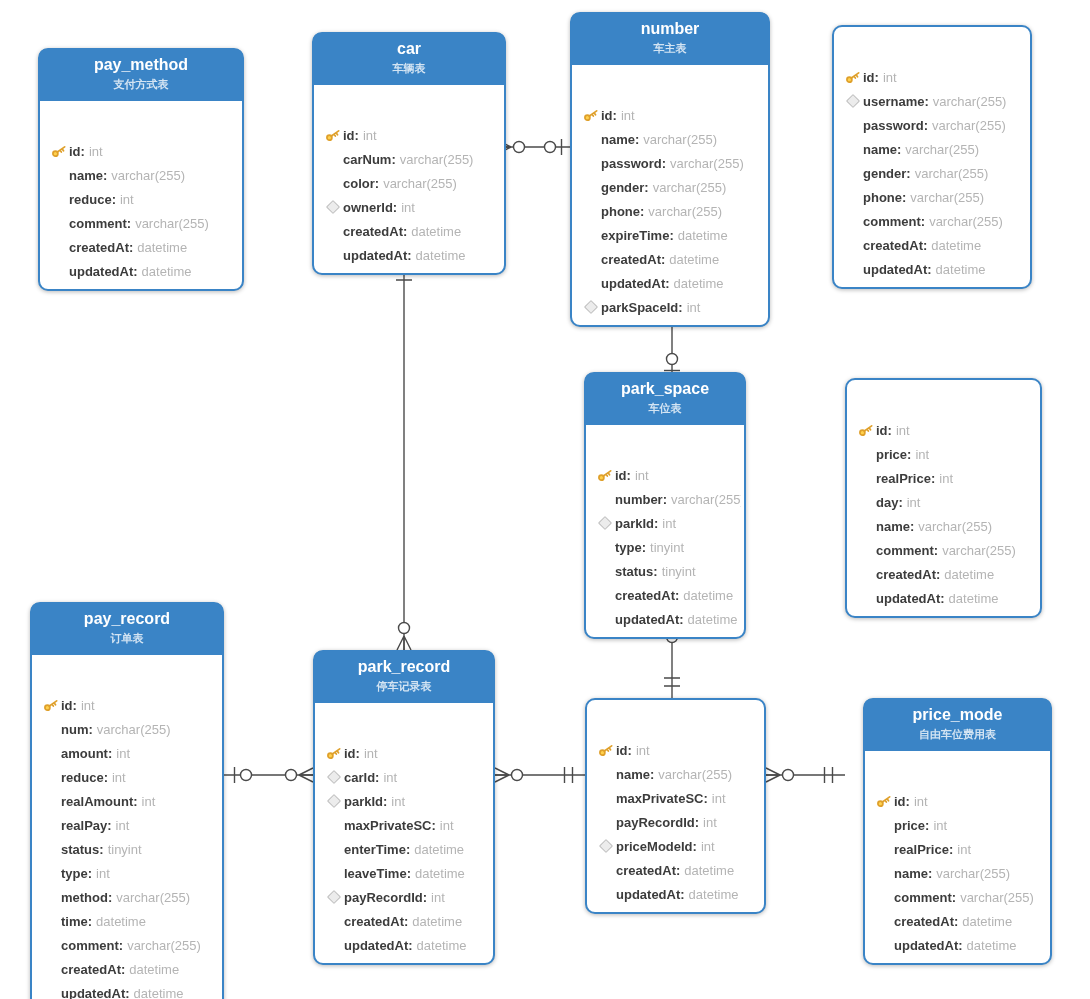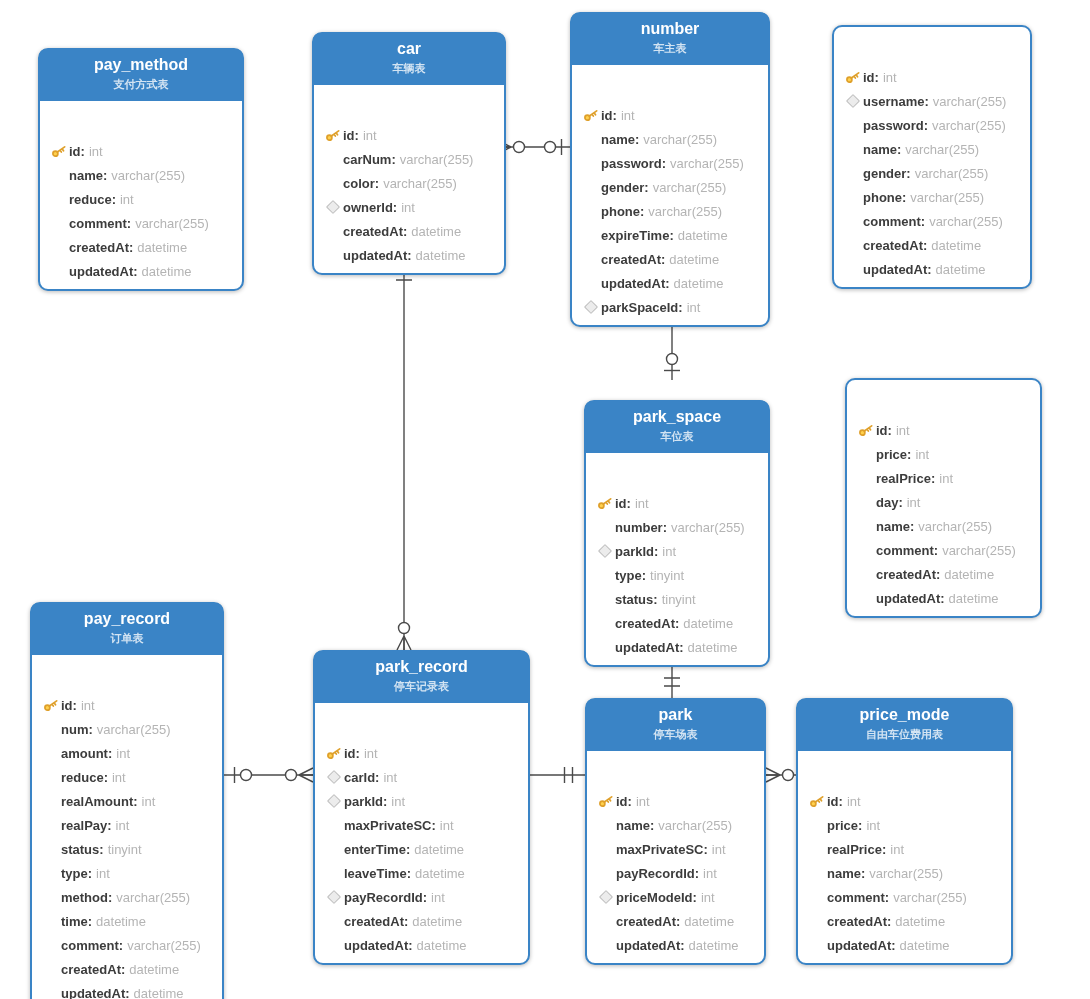--- a/index.html
+++ b/index.html
@@ -288,21 +288,21 @@
           <span class="fn">createdAt:</span>
           <span class="ft">datetime</span>
         </div>
         <div class="row">
           <span class="ic"></span>
           <span class="fn">updatedAt:</span>
           <span class="ft">datetime</span>
         </div>
       </div>
     </div>
-  <div class="tbl" style="left:584px;top:400px;width:186px">
+  <div class="tbl" style="left:584px;top:372px;width:162px">
       <div class="hdr">
         <div class="nm">park_space</div>
         <div class="sub">车位表</div>
       </div>
       <div class="bd">
         <div class="row">
           <span class="ic">
             <svg width="16" height="16" viewBox="0 0 24 24">
               <g stroke="#dfa02b" stroke-width="2.6" fill="#ffd14d" stroke-linecap="round">
                 <circle cx="6.6" cy="16" r="3.7"></circle>
@@ -471,21 +471,21 @@
           <span class="fn">createdAt:</span>
           <span class="ft">datetime</span>
         </div>
         <div class="row">
           <span class="ic"></span>
           <span class="fn">updatedAt:</span>
           <span class="ft">datetime</span>
         </div>
       </div>
     </div>
-  <div class="tbl" style="left:313px;top:650px;width:217px">
+  <div class="tbl" style="left:313px;top:650px;width:182px">
       <div class="hdr">
         <div class="nm">park_record</div>
         <div class="sub">停车记录表</div>
       </div>
       <div class="bd">
         <div class="row">
           <span class="ic">
             <svg width="16" height="16" viewBox="0 0 24 24">
               <g stroke="#dfa02b" stroke-width="2.6" fill="#ffd14d" stroke-linecap="round">
                 <circle cx="6.6" cy="16" r="3.7"></circle>
@@ -538,24 +538,20 @@
           <span class="ft">datetime</span>
         </div>
         <div class="row">
           <span class="ic"></span>
           <span class="fn">updatedAt:</span>
           <span class="ft">datetime</span>
         </div>
       </div>
     </div>
   <div class="tbl" style="left:585px;top:698px;width:181px">
-      <div class="hdr">
-        <div class="nm">park</div>
-        <div class="sub">停车场表</div>
-      </div>
       <div class="bd">
         <div class="row">
           <span class="ic">
             <svg width="16" height="16" viewBox="0 0 24 24">
               <g stroke="#dfa02b" stroke-width="2.6" fill="#ffd14d" stroke-linecap="round">
                 <circle cx="6.6" cy="16" r="3.7"></circle>
                 <path d="M9.6 13.4 L20.5 5.8 M16.6 8.5 l2.2 3.1 M13.5 10.7 l2 2.8" fill="none"></path>
               </g>
             </svg>
           </span>
@@ -589,21 +585,21 @@
           <span class="fn">createdAt:</span>
           <span class="ft">datetime</span>
         </div>
         <div class="row">
           <span class="ic"></span>
           <span class="fn">updatedAt:</span>
           <span class="ft">datetime</span>
         </div>
       </div>
     </div>
-  <div class="tbl" style="left:796px;top:698px;width:217px">
+  <div class="tbl" style="left:863px;top:698px;width:189px">
       <div class="hdr">
         <div class="nm">price_mode</div>
         <div class="sub">自由车位费用表</div>
       </div>
       <div class="bd">
         <div class="row">
           <span class="ic">
             <svg width="16" height="16" viewBox="0 0 24 24">
               <g stroke="#dfa02b" stroke-width="2.6" fill="#ffd14d" stroke-linecap="round">
                 <circle cx="6.6" cy="16" r="3.7"></circle>

